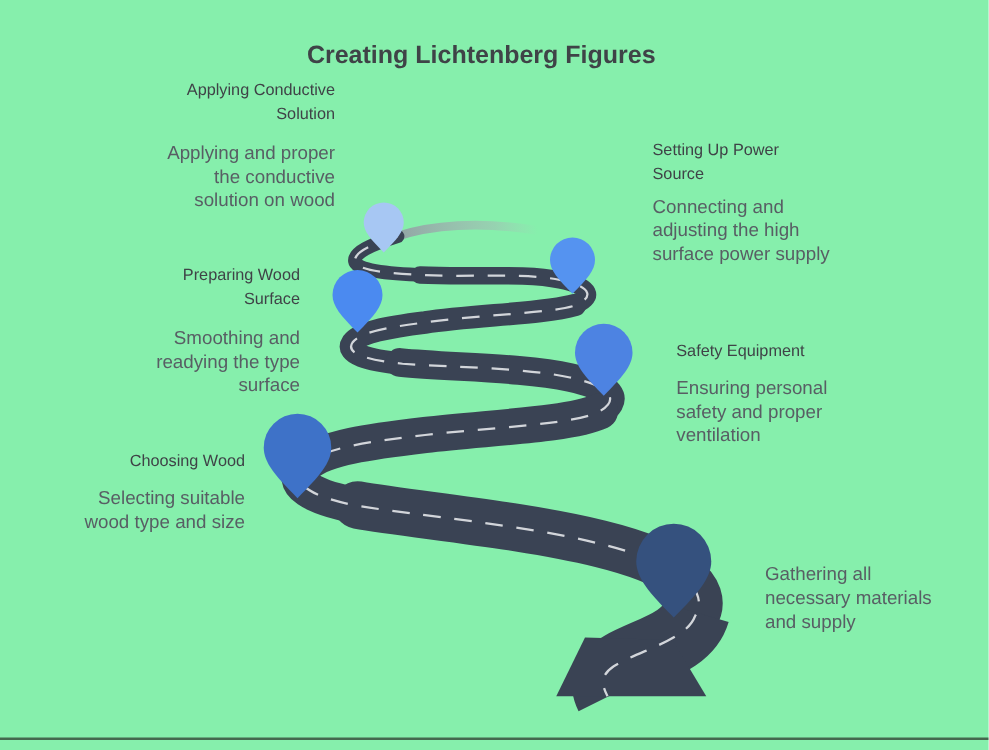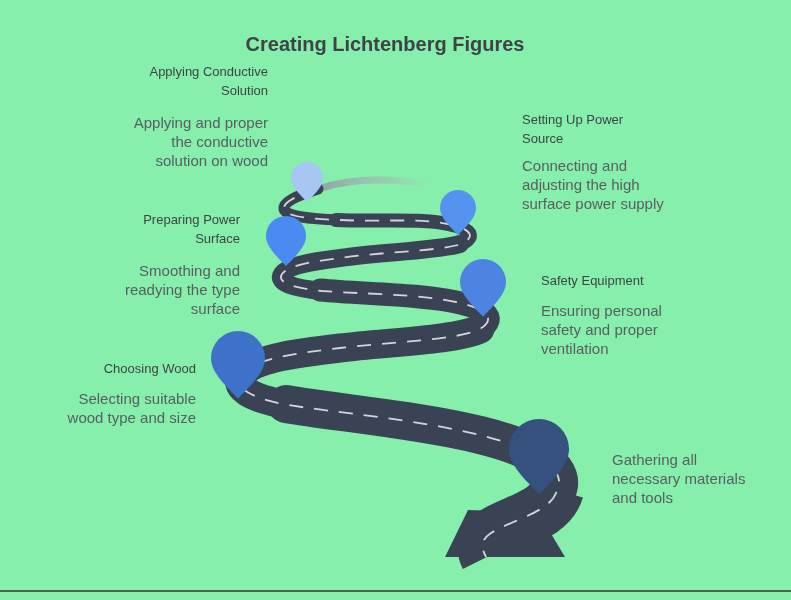--- a/index.html
+++ b/index.html
@@ -96,32 +96,32 @@
     <div class="step-title">Applying Conductive Solution</div>
     <div class="step-desc">Applying and proper the conductive solution on wood</div>
   </div>
 
   <div class="step-block align-left b-setting">
     <div class="step-title">Setting Up Power Source</div>
     <div class="step-desc">Connecting and adjusting the high surface power supply</div>
   </div>
 
   <div class="step-block align-right b-surface">
-    <div class="step-title">Preparing Power Surface</div>
+    <div class="step-title">Preparing Wood Surface</div>
     <div class="step-desc">Smoothing and readying the type surface</div>
   </div>
 
   <div class="step-block align-right b-choosing">
     <div class="step-title">Choosing Wood</div>
     <div class="step-desc">Selecting suitable wood type and size</div>
   </div>
 
   <div class="step-block align-left b-safety">
     <div class="step-title">Safety Equipment</div>
     <div class="step-desc">Ensuring personal safety and proper ventilation</div>
   </div>
 
   <div class="step-block align-left b-materials">
-    <div class="step-desc">Gathering all necessary materials and tools</div>
+    <div class="step-desc">Gathering all necessary materials and supply</div>
   </div>
 
   <div class="bottom-line"></div>
 </div>
 
 </body></html>

